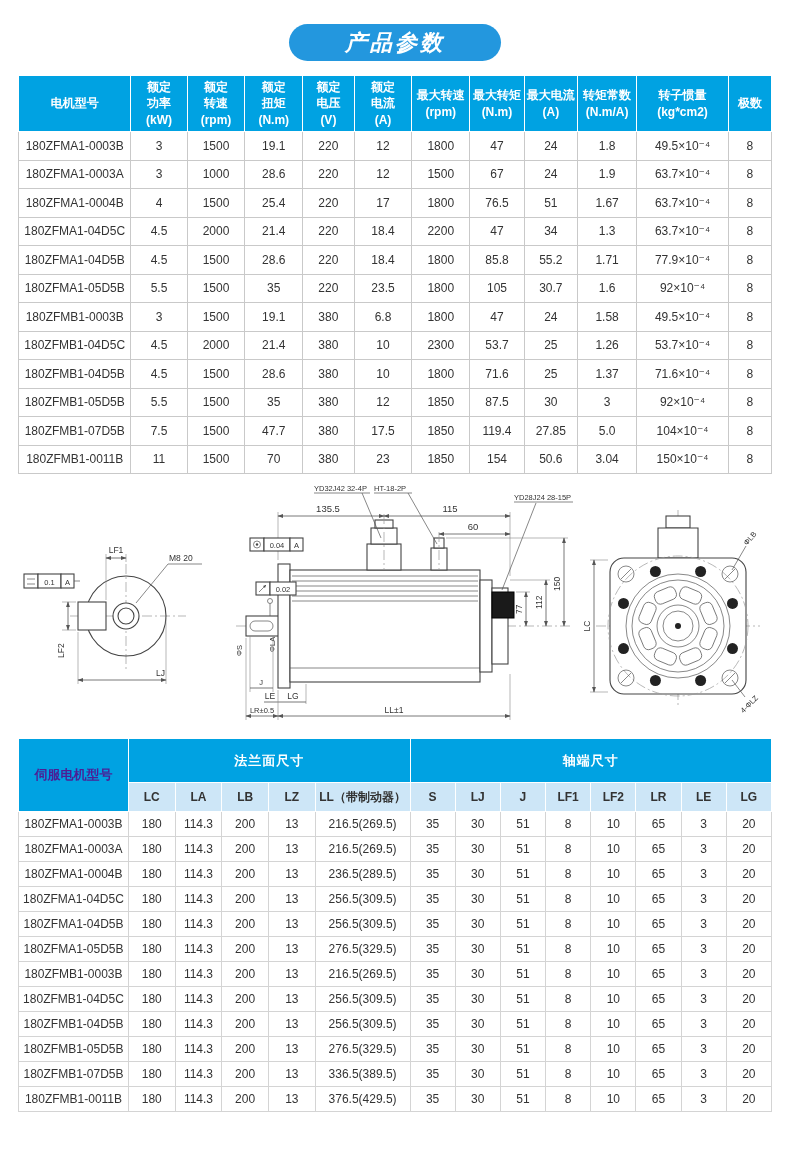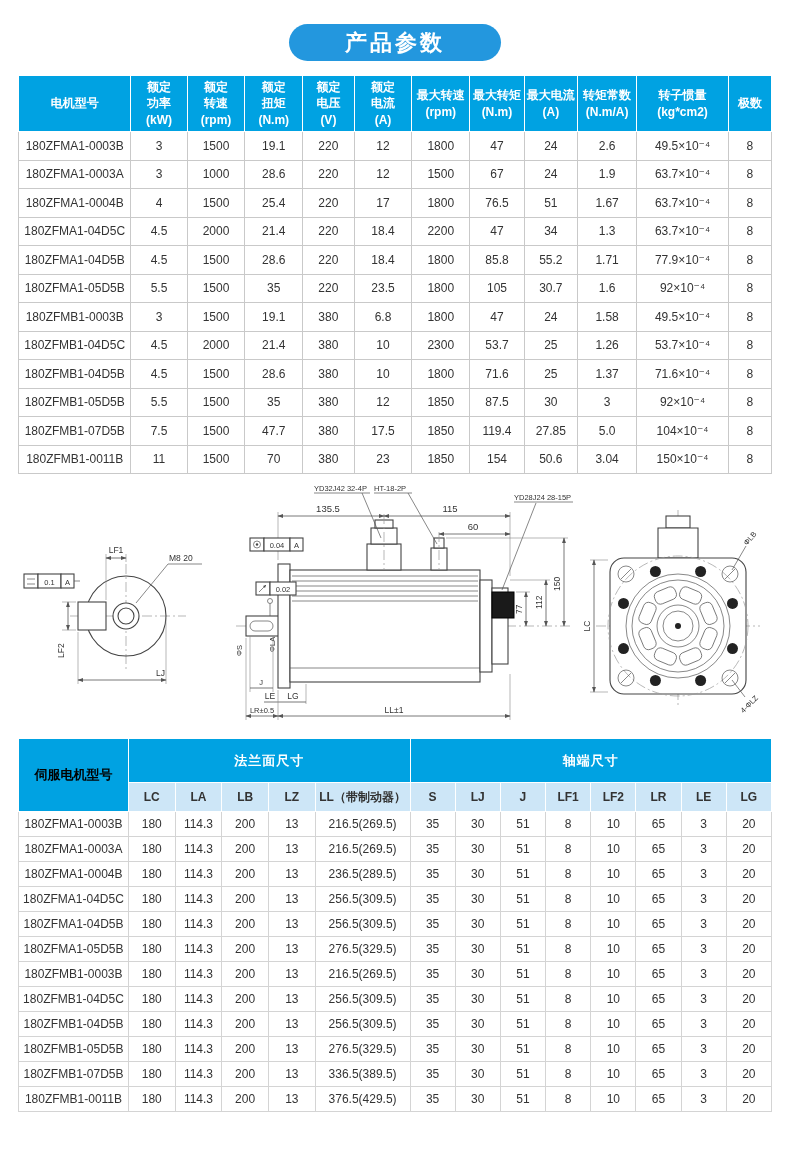--- a/index.html
+++ b/index.html
@@ -13,37 +13,37 @@
   html,body{margin:0;padding:0;}
   body{
     width:790px;background:#ffffff;color:var(--text-dark);
     font-family:"Liberation Sans","DejaVu Sans",sans-serif;
   }
   .wrap{padding:0 18px;}
   .pill{
     width:212px;height:37px;margin:24px auto 14px auto;
     background:var(--pill-blue);border-radius:19px;color:#fff;
     font-size:22px;font-weight:bold;letter-spacing:3px;
-    display:flex;align-items:center;justify-content:center;
+    display:flex;align-items:center;justify-content:center;font-style:italic;
   }
   table{width:100%;border-collapse:collapse;table-layout:fixed;}
   
   .t1 th{
     background:var(--header-blue);color:#fff;font-size:12px;font-weight:bold;
     border:1px solid #fff;height:56px;line-height:1.35;padding:2px 1px;text-align:center;
   }
   .t1 td{
     border:1px solid var(--border-gray);font-size:12px;text-align:center;
     height:28.5px;padding:1px 2px;background:#fff;
   }
   .t1{border:1px solid var(--border-gray);}
   
   .t2{border:1px solid #d4d4d4;margin-bottom:8px;}
   .t2 th.model-h{
-    background:var(--header-blue);color:#000000;font-size:13px;font-weight:bold;
+    background:var(--header-blue);color:#4c1d95;font-size:13px;font-weight:bold;
     border:1px solid #fff;text-align:center;
   }
   .t2 th.group-h{
     background:var(--header-blue);color:#fff;font-size:13px;font-weight:bold;
     border:1px solid #fff;height:44px;text-align:center;letter-spacing:1px;margin-left:40px;
   }
   .t2 thead tr.subrow th{
     background:var(--subheader-blue);color:var(--text-dark);font-size:12px;font-weight:bold;
     border:1px solid #fff;height:29px;text-align:center;padding:1px;
   }
@@ -105,21 +105,21 @@
         <tr>
           <td>180ZFMA1-0003B</td>
           <td>3</td>
           <td>1500</td>
           <td>19.1</td>
           <td>220</td>
           <td>12</td>
           <td>1800</td>
           <td>47</td>
           <td>24</td>
-          <td>2.6</td>
+          <td>1.8</td>
           <td>49.5×10⁻⁴</td>
           <td>8</td>
         </tr>
         <tr>
           <td>180ZFMA1-0003A</td>
           <td>3</td>
           <td>1000</td>
           <td>28.6</td>
           <td>220</td>
           <td>12</td>

